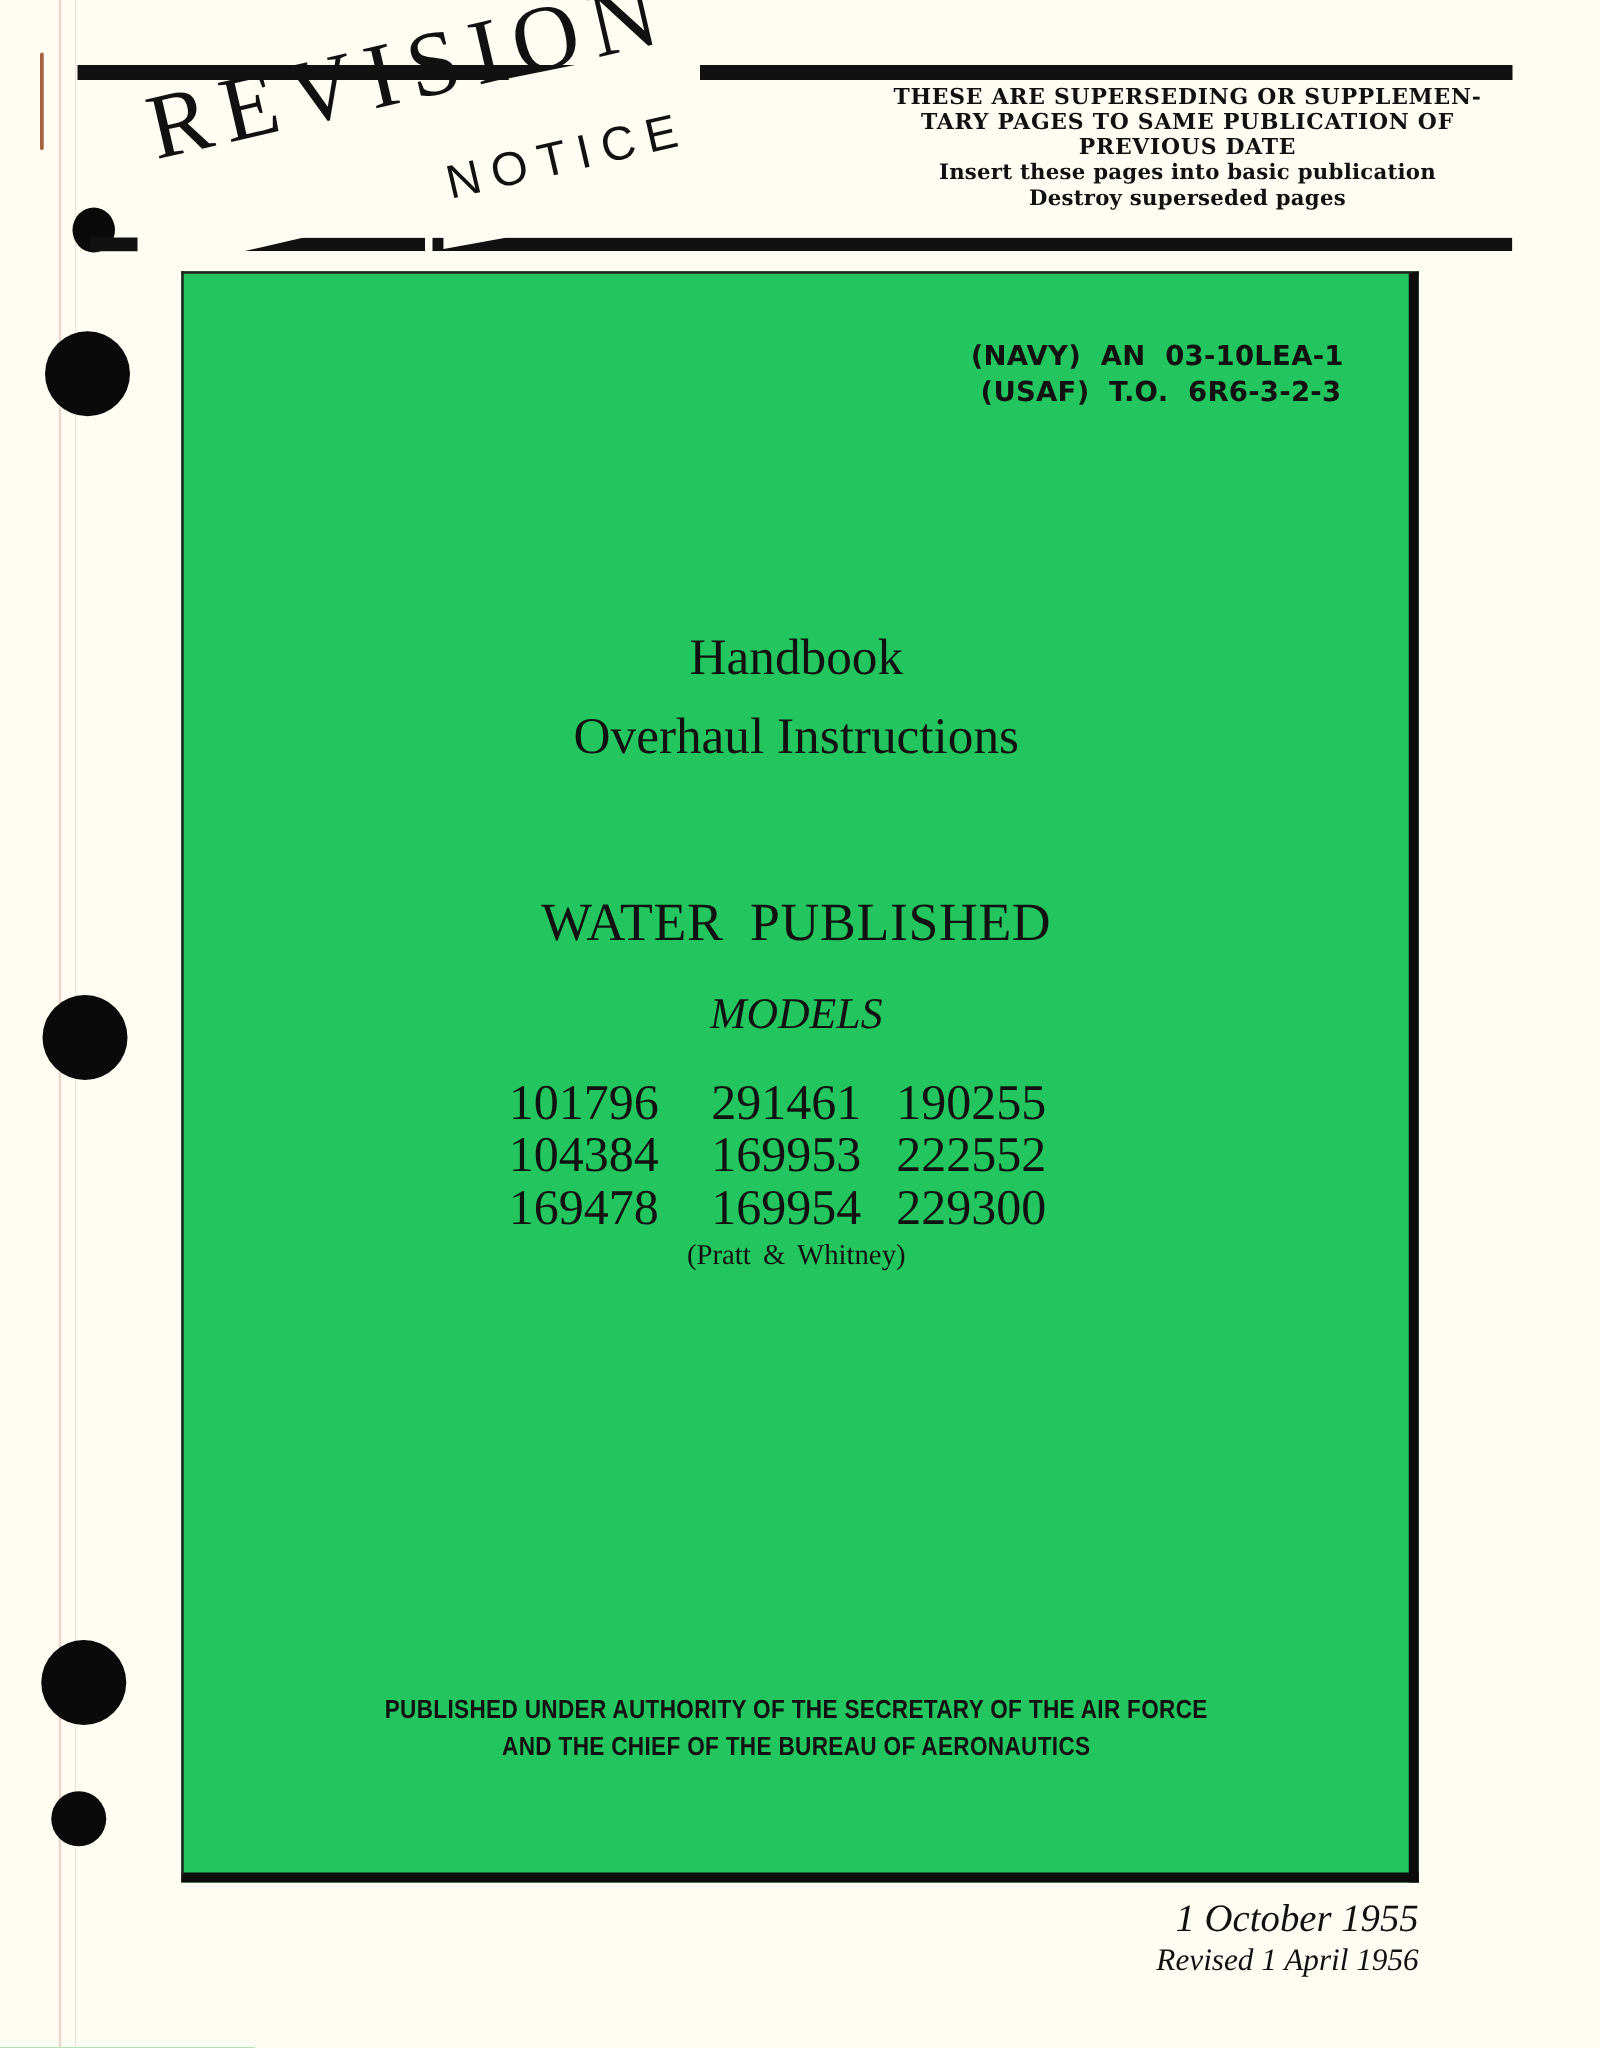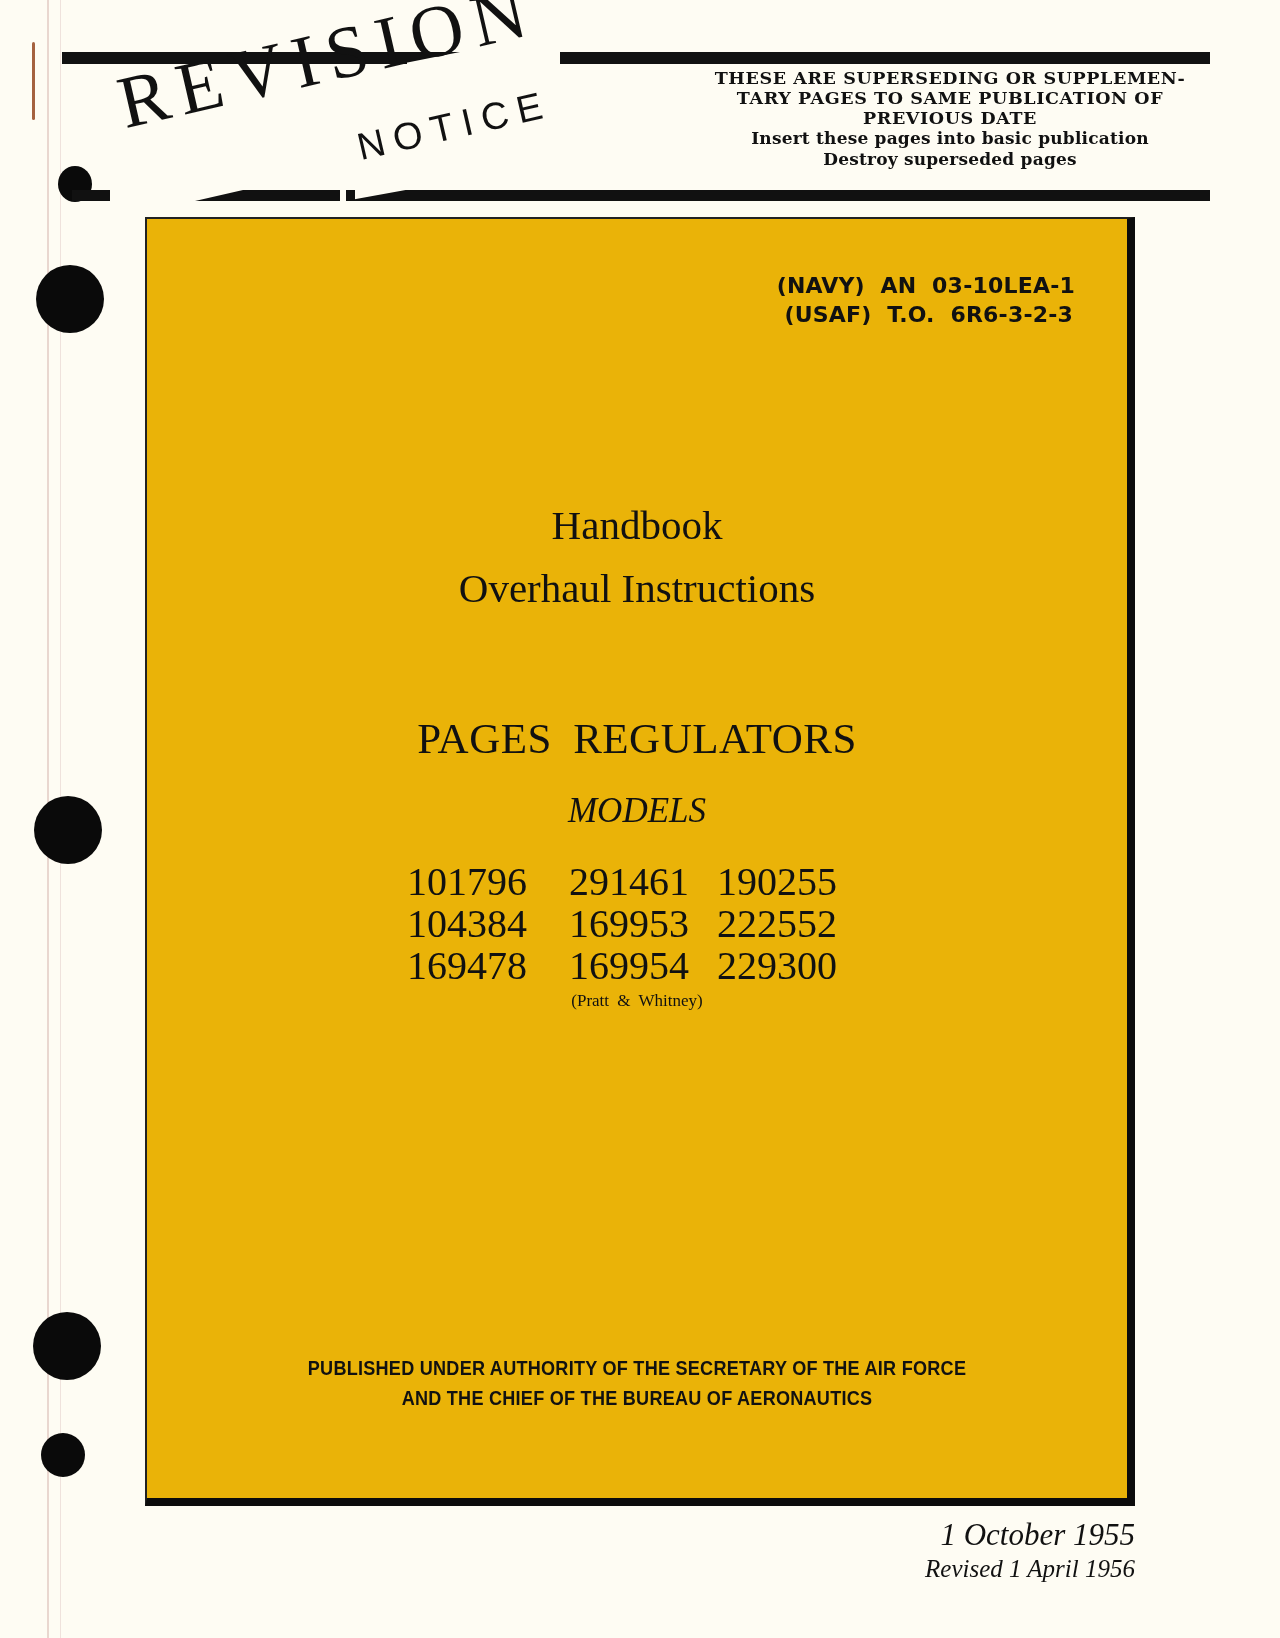--- a/index.html
+++ b/index.html
@@ -55,21 +55,21 @@
     font-size: 17.5px; line-height: 20px; letter-spacing: 0.6px;
   }
   .supersede .caps div { white-space: nowrap; }
   .supersede .small { margin-top: 0; font-size: 17px; line-height: 21px; letter-spacing: 0.2px; }
 
   
   .frame {
     position: absolute; left: 145px; top: 217px; width: 980px; height: 1279px;
     border-top: 2px solid #222; border-left: 2px solid #222;
     border-right: 8px solid #0c0c0c; border-bottom: 8px solid #0c0c0c;
-    background: #eab308;
+    background: #22c55e;
   }
 
   .pubnum {
     position: absolute; right: 52px; top: 52px; text-align: left;
     font-family: "DejaVu Sans", sans-serif; font-weight: bold;
     font-size: 22px; line-height: 29px; letter-spacing: 0.2px;
   }
   .pubnum div { white-space: pre; }
 
   .center { position: absolute; left: 0; right: 0; text-align: center; }
@@ -78,21 +78,21 @@
   .title3 { top: 495px; font-size: 43px; letter-spacing: 0.5px; word-spacing: 10px; }
   .models-label { top: 572px; font-size: 35px; font-style: italic; }
   .models {
     position: absolute; left: 260px; top: 645px; width: 430px;
     display: grid; grid-template-columns: repeat(3, 1fr); row-gap: 6px;
     font-size: 40px; line-height: 36px;
   }
   .models span:nth-child(3n+1) { text-align: left; }
   .models span:nth-child(3n+2) { text-align: center; padding-left: 14px; }
   .models span:nth-child(3n) { text-align: right; }
-  .maker { top: 772px; font-size: 17px; word-spacing: 4px; }
+  .maker { top: 772px; font-size: 23px; word-spacing: 4px; }
 
   .authority {
     top: 1134px; font-family: "Liberation Sans", sans-serif; font-weight: bold;
     font-size: 21px; line-height: 30px; transform: scaleX(0.86); letter-spacing: 0.3px;
   }
 
   .dates {
     position: absolute; right: 145px; top: 1517px; text-align: right;
     font-style: italic;
   }
@@ -139,21 +139,21 @@
 
   <div class="frame">
 
     <div class="pubnum">
       <div>(NAVY)  AN  03-10LEA-1</div>
       <div> (USAF)  T.O.  6R6-3-2-3</div>
     </div>
 
     <div class="center title1">Handbook</div>
     <div class="center title2">Overhaul Instructions</div>
-    <div class="center title3">PAGES REGULATORS</div>
+    <div class="center title3">WATER PUBLISHED</div>
 
     <div class="center models-label">MODELS</div>
 
     <div class="models">
       <span>101796</span>
       <span>291461</span>
       <span>190255</span>
       <span>104384</span>
       <span>169953</span>
       <span>222552</span>

